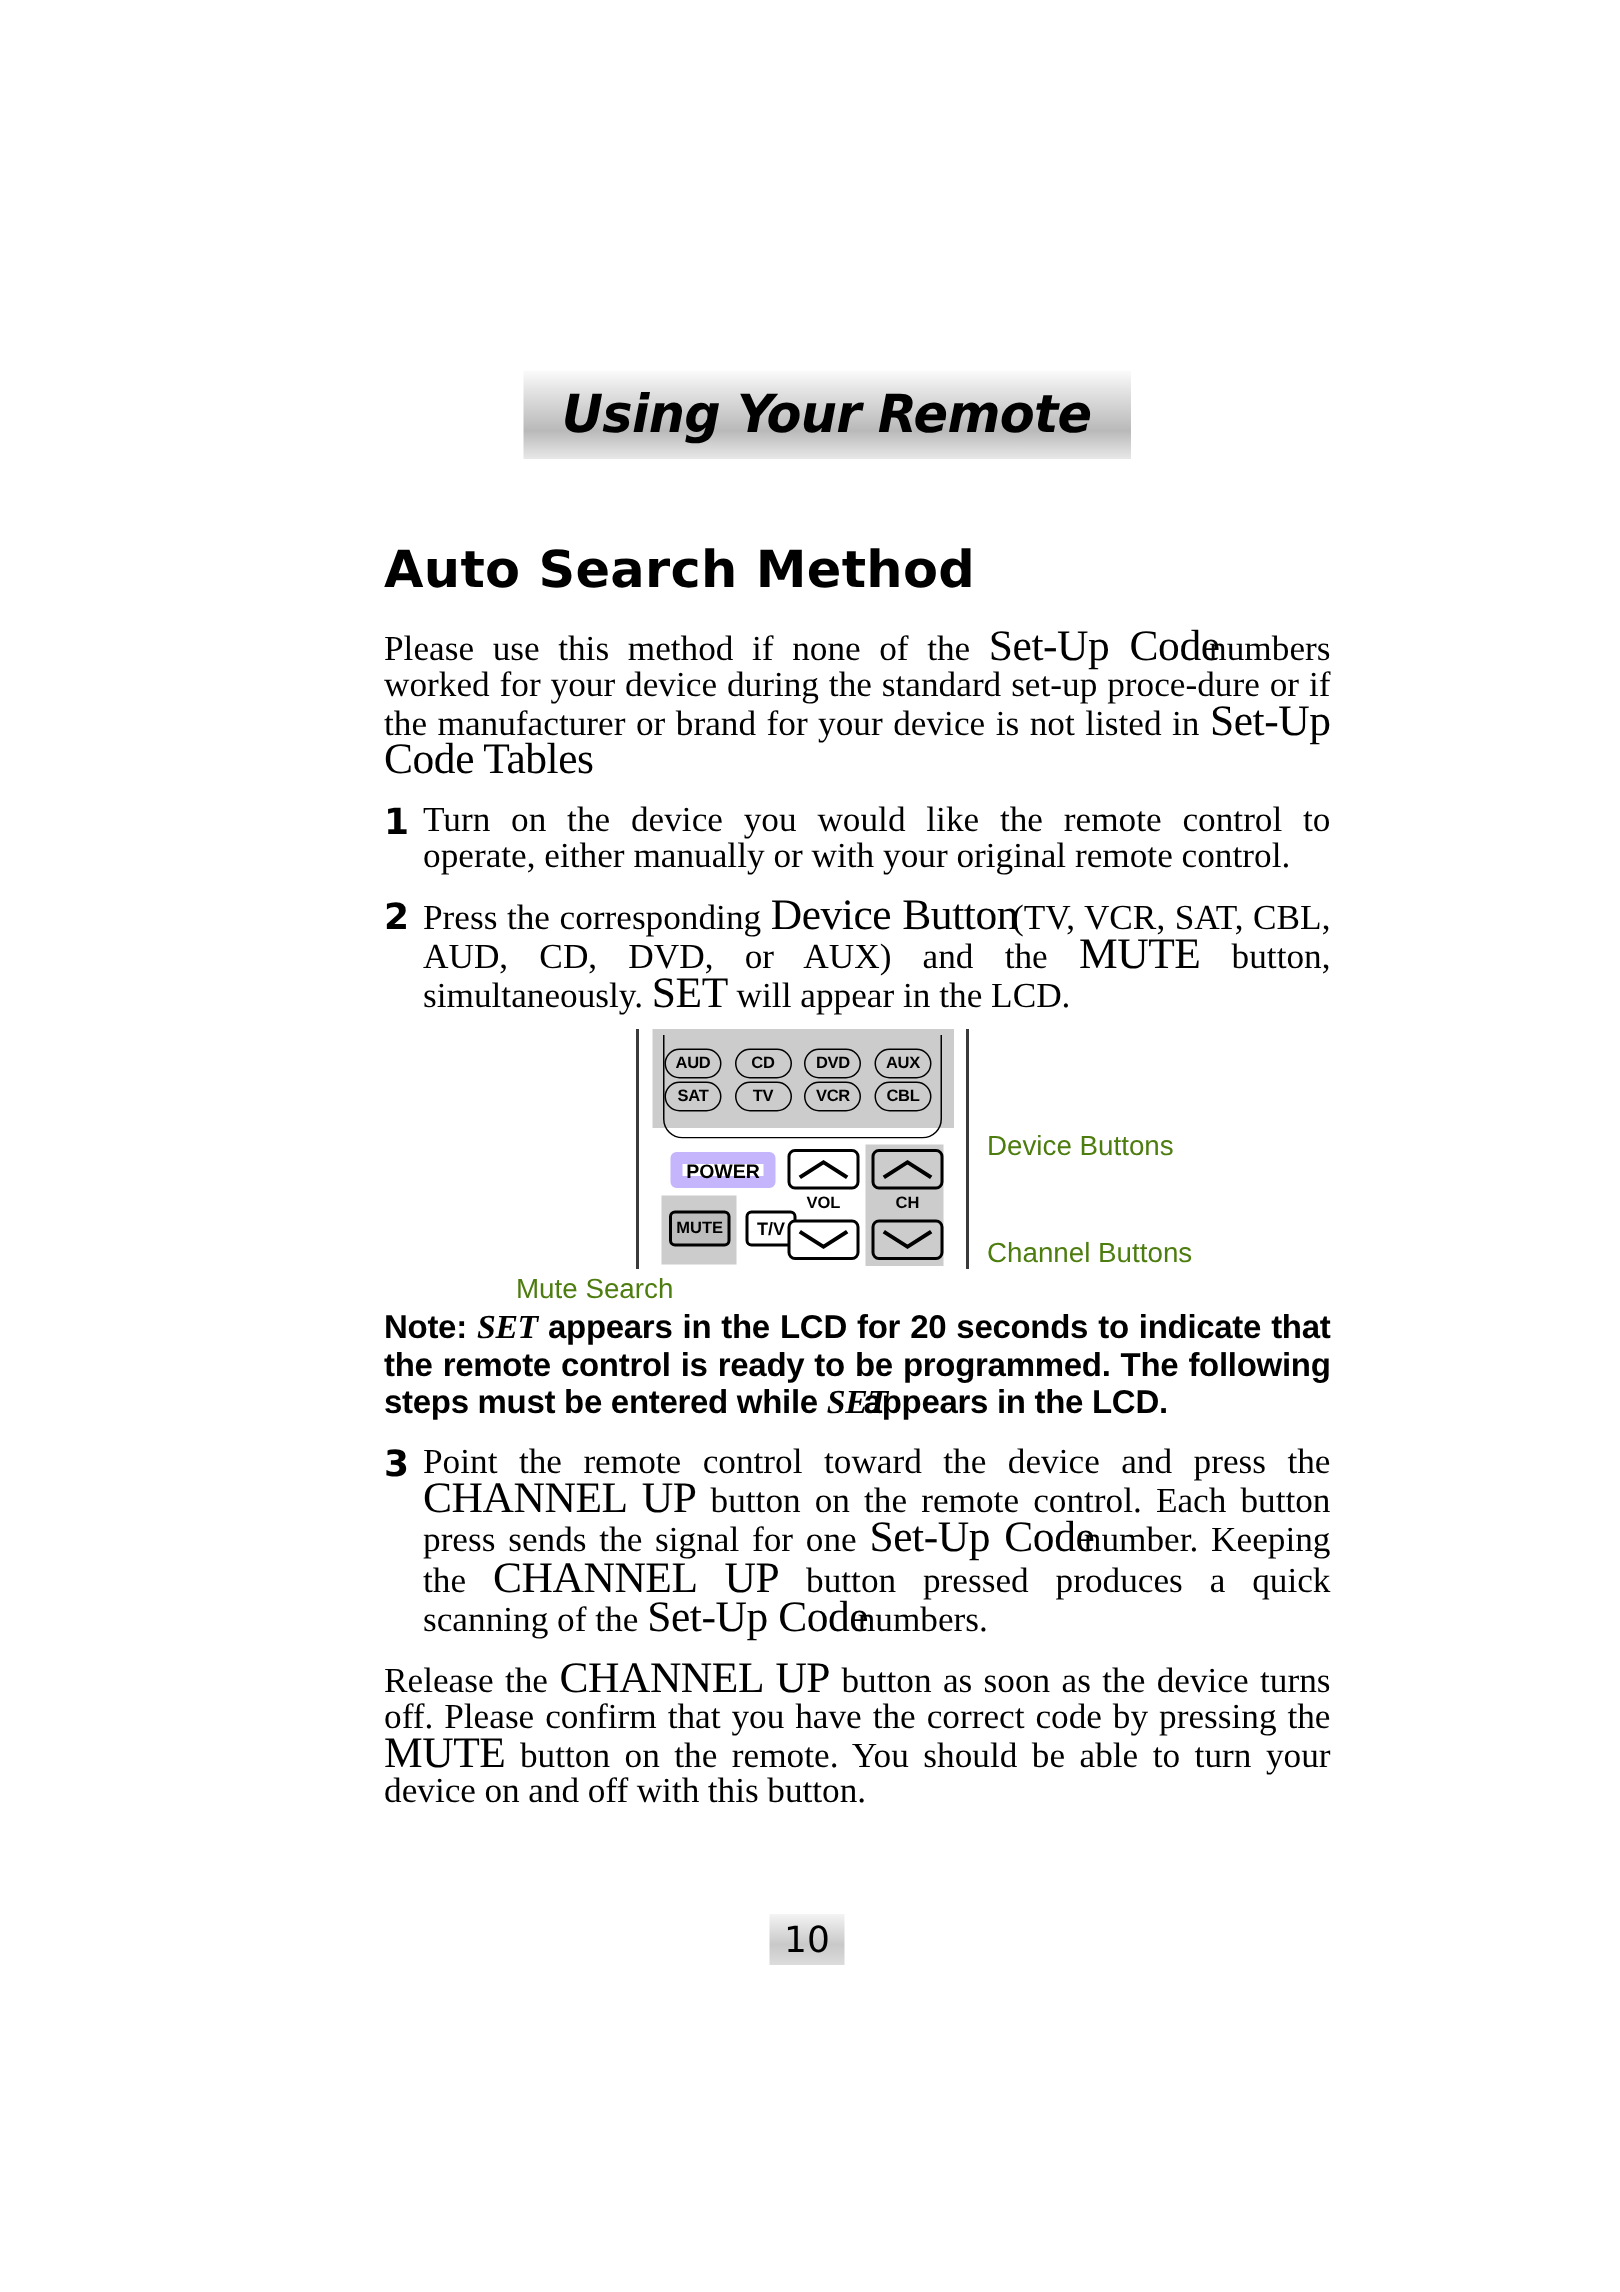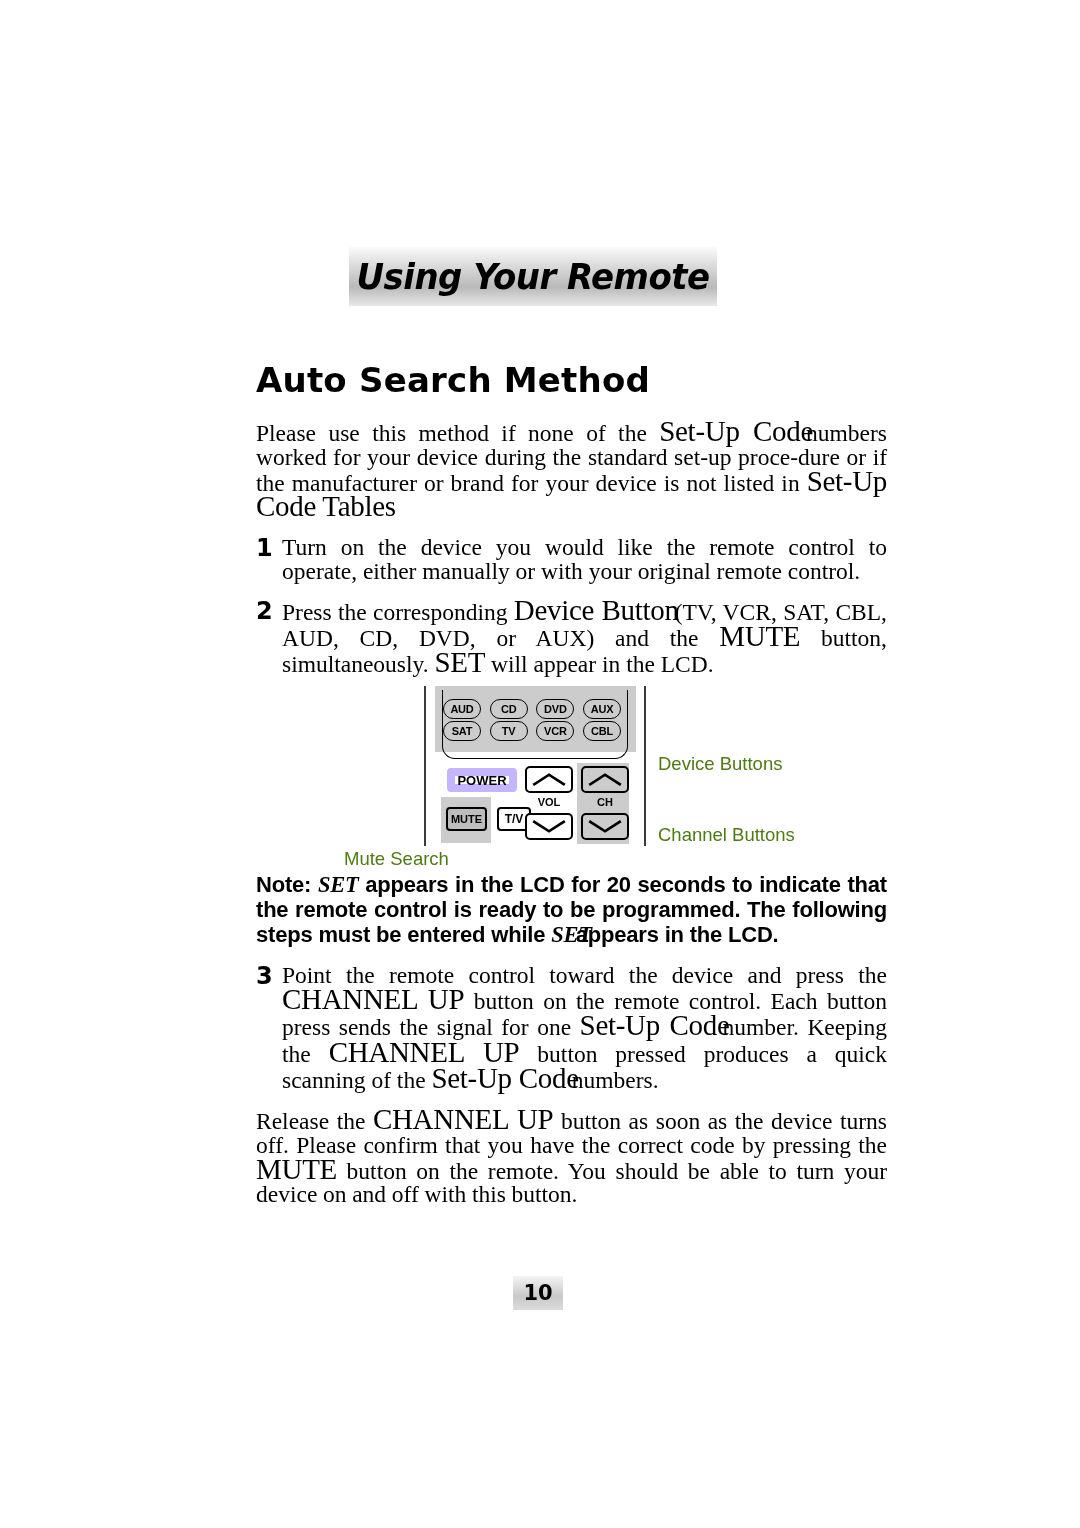--- a/index.html
+++ b/index.html
@@ -19,21 +19,21 @@
   .page {
     position: absolute;
     inset: 0;
   }
 
   
   .banner {
     position: absolute;
     left: 349px;
     top: 247px;
-    width: 368px;
+    width: 405px;
     height: 59px;
     background: linear-gradient(to bottom,
                 #fbfbfb 0%,
                 #e4e4e4 22%,
                 #c8c8c8 52%,
                 #b9b9b9 68%,
                 #d4d4d4 86%,
                 #e8e8e8 100%);
     display: flex;
     align-items: center;
@@ -328,22 +328,22 @@
     height: 34px;
     background: linear-gradient(to bottom,
                 #f4f4f4 0%,
                 #dedede 30%,
                 #c9c9c9 60%,
                 #dcdcdc 100%);
     display: flex;
     align-items: center;
     justify-content: center;
     font-family: "DejaVu Sans", sans-serif;
-    font-weight: bold;
-    font-size: 21px;
+    font-weight: normal;
+    font-size: 24px;
   }
 </style>
 </head>
 <body>
 
 <div class="page">
 
   <div class="banner">
     <span class="banner-title">Using Your Remote</span>
   </div>

